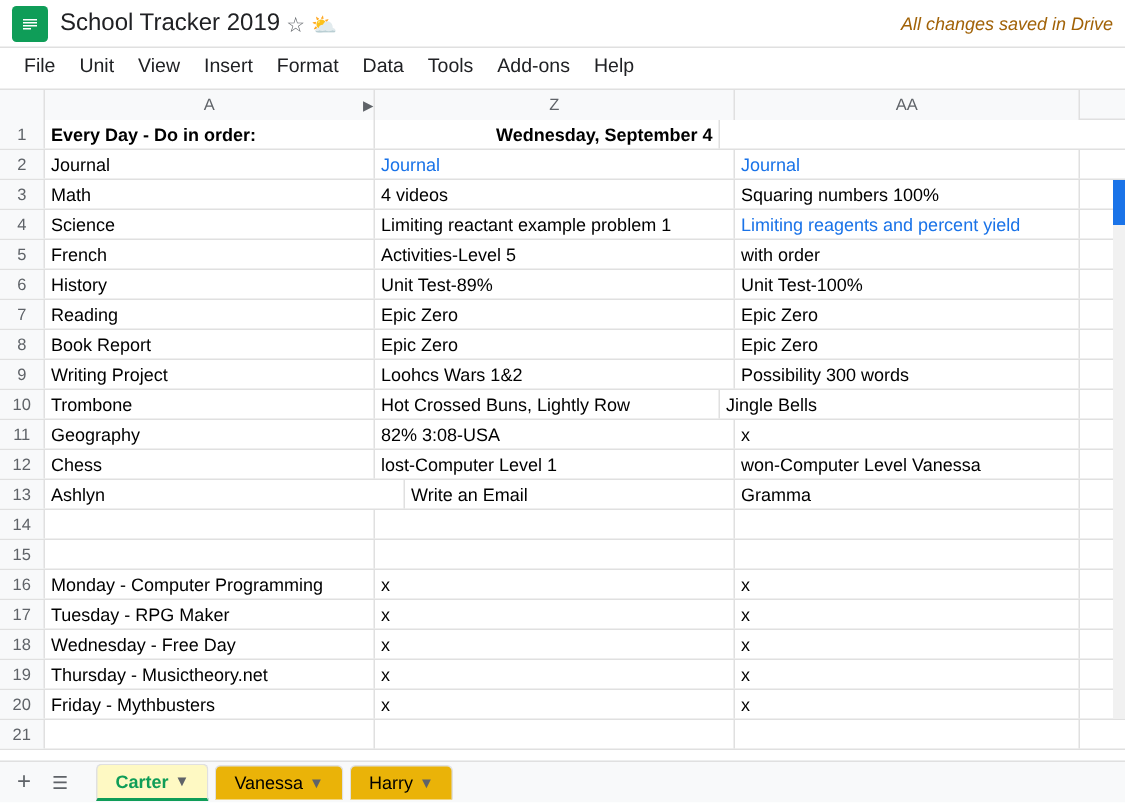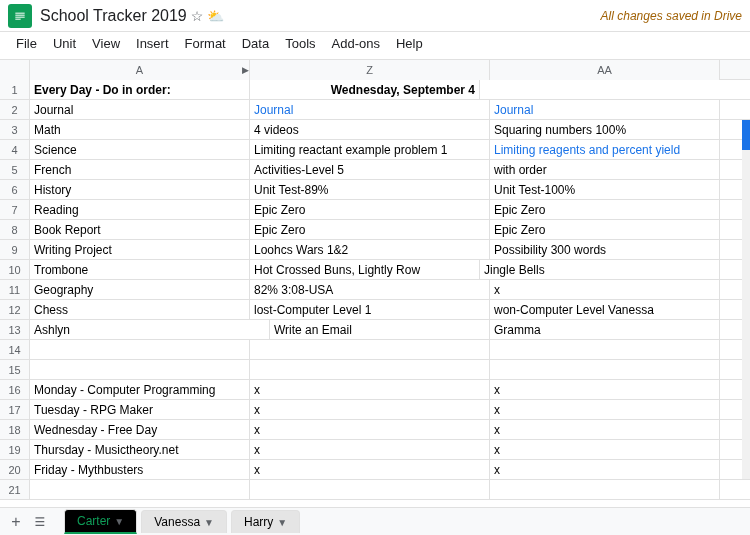--- a/index.html
+++ b/index.html
@@ -130,24 +130,24 @@
     .sheet-tab {
       display: flex;
       align-items: center;
       padding: 4px 12px;
       border: 1px solid #e0e0e0;
       border-bottom: none;
       border-radius: 4px 4px 0 0;
       margin: 0 2px;
       cursor: pointer;
       font-size: 12px;
-      background: #e5e5e5;
+      background: #eab308;
       position: relative;
     }
-    .sheet-tab.active { background: #000000; border-bottom: 2px solid #0f9d58; color: #0f9d58; font-weight: normal; margin-left: 12px; }
+    .sheet-tab.active { background: #fef9c3; border-bottom: 2px solid #0f9d58; color: #0f9d58; font-weight: bold; margin-left: 12px; }
     .tab-arrow { font-size: 10px; margin-left: 4px; color: #5f6368; }
 
     
     #right-scrollbar {
       width: 8px;
       background: #f1f1f1;
       position: absolute;
       right: 0;
       top: 60px;
       bottom: 28px;

